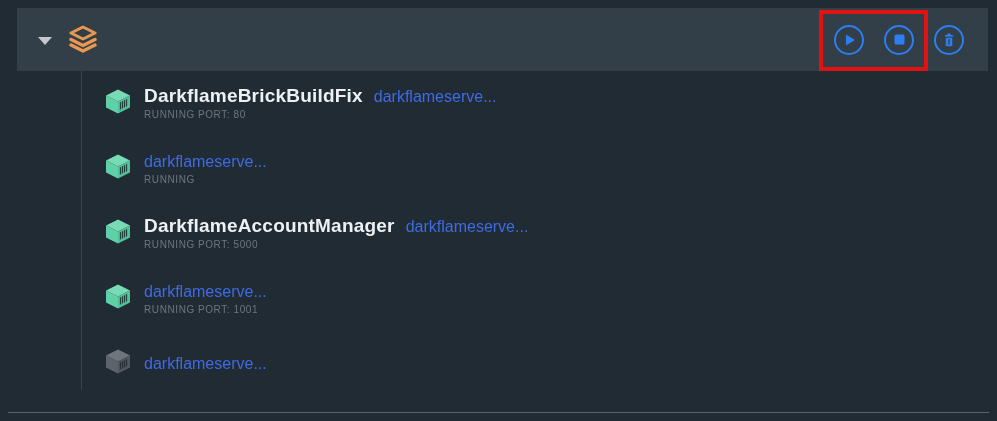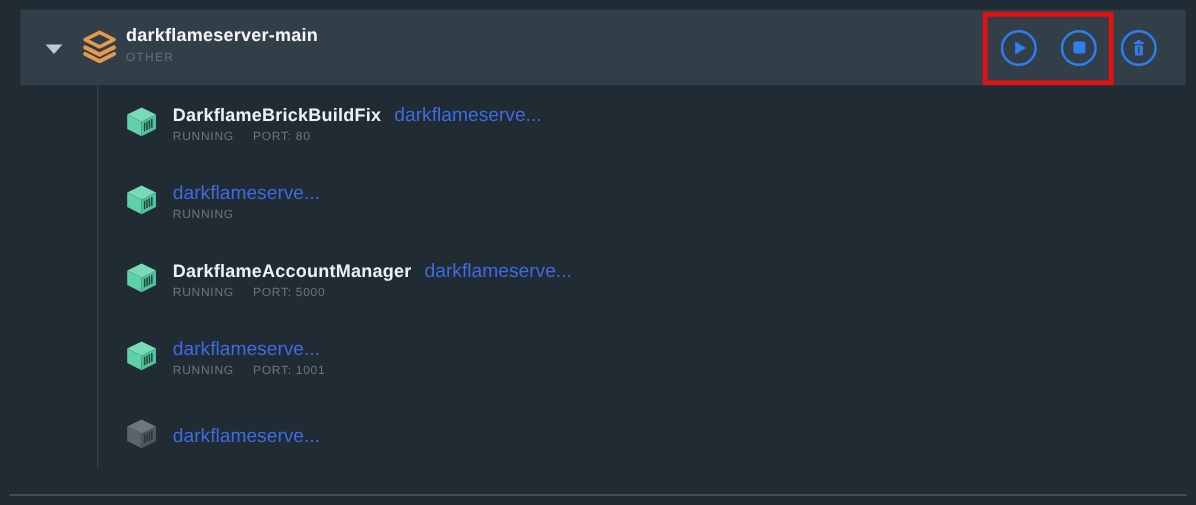--- a/index.html
+++ b/index.html
@@ -58,23 +58,23 @@
   }
   .rows { position: absolute; left: 0; top: 71px; width: 100%; }
   .row {
     height: 65px; box-sizing: border-box;
     display: flex; align-items: center;
     padding-left: 105px;
   }
   .cube { flex: none; }
   .row-text { margin-left: 13px; display: flex; flex-direction: column; }
   .row-title-line { display: flex; align-items: baseline; gap: 11px; }
-  .row-name { font-size: 15px; font-weight: 700; color: #eef1f3; letter-spacing: .2px; line-height: 18px; }
+  .row-name { font-size: 19px; font-weight: 700; color: #eef1f3; letter-spacing: .2px; line-height: 18px; }
   .row-link { font-size: 16px; color: #3e6be4; text-decoration: none; cursor: pointer; }
-  .row-sub { margin-top: 3px; font-size: 10px; color: #6d7680; letter-spacing: .6px; display: flex; gap: 16px; }
+  .row-sub { margin-top: 3px; font-size: 10px; color: #6d7680; letter-spacing: .6px; display: flex; gap: 3px; }
 
   
   .cube .face-top    { fill: #79dab5; }
   .cube .face-left   { fill: #5fd0a8; }
   .cube .face-right  { fill: #4ec29a; }
   .cube .stripe      { stroke: #21413a; }
   
   .row.exited .cube .face-top   { fill: #70767e; }
   .row.exited .cube .face-left  { fill: #5d636b; }
   .row.exited .cube .face-right { fill: #51575f; }
@@ -93,24 +93,20 @@
   <div class="caret"></div>
 
   <span class="stack-icon">
     <svg width="28" height="28" viewBox="0 0 28 27">
       <polygon points="14,1.5 26,7.5 14,13.5 2,7.5" fill="none" stroke="#e8984f" stroke-width="3" stroke-linejoin="round"></polygon>
       <polyline points="2,14 14,20 26,14" fill="none" stroke="#e8984f" stroke-width="3.4" stroke-linecap="round" stroke-linejoin="round"></polyline>
       <polyline points="2,19.5 14,25.5 26,19.5" fill="none" stroke="#e8984f" stroke-width="3.4" stroke-linecap="round" stroke-linejoin="round"></polyline>
     </svg>
   </span>
 
-  <div class="title-block">
-    <span class="stack-name">darkflameserver-main</span>
-    <span class="stack-type">OTHER</span>
-  </div>
 
   <div class="actions">
     <button class="circle-btn">
       <span style="display:flex">
         <svg width="11" height="12" viewBox="0 0 11 12" style="margin-left:2px">
           <polygon points="1,0.5 10,6 1,11.5" fill="#2e7ef0"></polygon>
         </svg>
       </span>
     </button>
     <button class="circle-btn">

